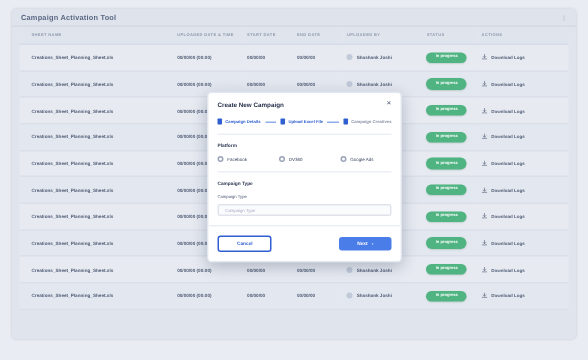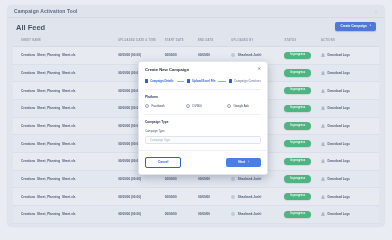--- a/index.html
+++ b/index.html
@@ -259,27 +259,20 @@
 <body>
 
 <div id="app">
   <div class="window">
 
     <div class="titlebar">
       <div class="titlebar-title">Campaign Activation Tool</div>
       <div class="titlebar-menu">⋮</div>
     </div>
 
-    <div class="page-head">
-      <div class="page-title">All Feed</div>
-      <div class="create-btn">
-        <span>Create Campaign</span>
-        <span class="caret">▾</span>
-      </div>
-    </div>
 
     <div class="table-card">
       <table>
         <thead>
           <tr>
             <th class="col-file">SHEET NAME</th>
             <th class="col-upload">UPLOADED DATE &amp; TIME</th>
             <th class="col-start">START DATE</th>
             <th class="col-end">END DATE</th>
             <th class="col-by">UPLOADED BY</th>

